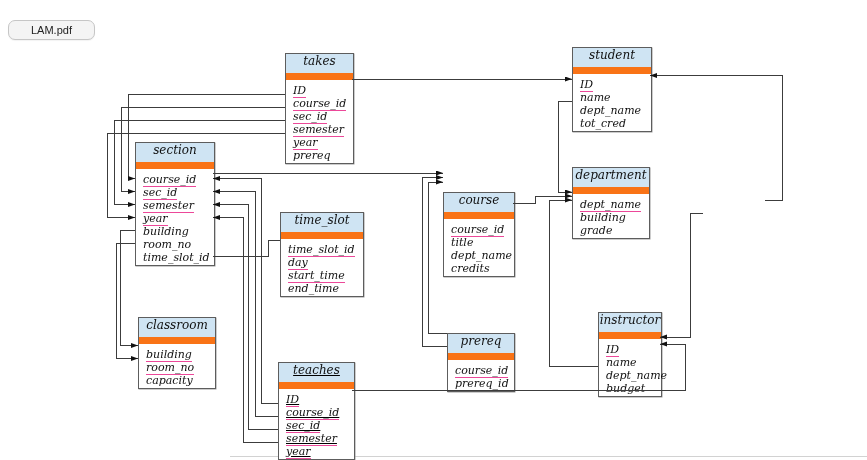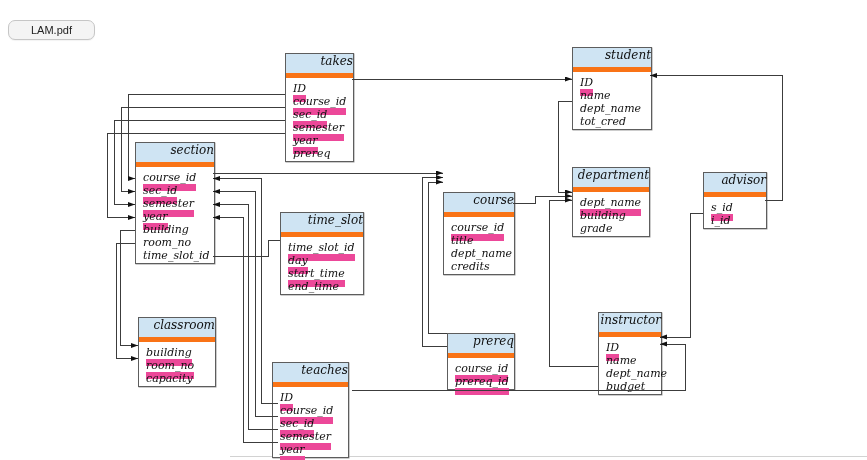--- a/index.html
+++ b/index.html
@@ -9,26 +9,26 @@
   .file-tab{position:absolute;left:8px;top:20px;background:#f4f4f4;border:1px solid #c6c6c6;
         border-radius:7px;padding:3px 22px;font:11px "Liberation Sans", sans-serif;color:#222;
         box-shadow:0 1px 1px rgba(0,0,0,0.05);cursor:pointer;}
   
   #canvas{position:absolute;left:0;top:0;width:867px;height:460px;}
   svg.connectors{position:absolute;left:0;top:0;width:867px;height:460px;z-index:3;pointer-events:none;}
   .conn{fill:none;stroke:#3c3c3c;stroke-width:1;shape-rendering:crispEdges;}
   
   .entity{position:absolute;z-index:2;background:#ffffff;border:1px solid #5d5d5d;
         box-shadow:0.5px 0.5px 0 #9a9a9a;}
-  .entity-header{height:19px;line-height:19px;text-align:right;background:#cfe4f3;
-        border-bottom:5px solid #f97316;font:italic 12px "DejaVu Serif", serif;color:#101010;}
+  .entity-header{height:19px;line-height:19px;text-align:center;background:#cfe4f3;
+        border-bottom:7px solid #f97316;font:italic 12px "DejaVu Serif", serif;color:#101010;}
   .entity-attrs{padding:2px 2px 3px 7px;}
   .attr-row{height:13px;line-height:13px;white-space:nowrap;}
   .attr-label{font:italic 11px "DejaVu Serif", serif;color:#101010;}
-  .attr-label.key{border-bottom:7px solid #ec4899;padding-bottom:0px;}
+  .attr-label.key{border-bottom:1px solid #ec4899;padding-bottom:0px;}
   .page-edge{position:absolute;left:230px;top:456px;width:637px;height:1px;background:#d2d2d2;}
 </style>
 </head>
 <body>
 
 <div id="page">
   <div class="file-tab">LAM.pdf</div>
 
   <div id="canvas">
     <svg class="connectors" width="867" height="460" viewBox="0 0 867 460" xmlns="http://www.w3.org/2000/svg">
@@ -102,27 +102,20 @@
         </div>
       </div>
       <div class="entity" style="left: 572px; top: 167px; width: 76px;">
         <div class="entity-header">department</div>
         <div class="entity-attrs">
           <div class="attr-row"><span class="attr-label key">dept_name</span></div>
           <div class="attr-row"><span class="attr-label">building</span></div>
           <div class="attr-row"><span class="attr-label">grade</span></div>
         </div>
       </div>
-      <div class="entity" style="left: 703px; top: 172px; width: 62px;">
-        <div class="entity-header">advisor</div>
-        <div class="entity-attrs">
-          <div class="attr-row"><span class="attr-label key">s_id</span></div>
-          <div class="attr-row"><span class="attr-label">i_id</span></div>
-        </div>
-      </div>
       <div class="entity" style="left: 280px; top: 212px; width: 82px;">
         <div class="entity-header">time_slot</div>
         <div class="entity-attrs">
           <div class="attr-row"><span class="attr-label key">time_slot_id</span></div>
           <div class="attr-row"><span class="attr-label key">day</span></div>
           <div class="attr-row"><span class="attr-label key">start_time</span></div>
           <div class="attr-row"><span class="attr-label">end_time</span></div>
         </div>
       </div>
       <div class="entity" style="left: 447px; top: 305px; width: 66px; margin-top: 28px;">
@@ -142,21 +135,21 @@
         </div>
       </div>
       <div class="entity" style="left: 138px; top: 317px; width: 76px;">
         <div class="entity-header">classroom</div>
         <div class="entity-attrs">
           <div class="attr-row"><span class="attr-label key">building</span></div>
           <div class="attr-row"><span class="attr-label key">room_no</span></div>
           <div class="attr-row"><span class="attr-label">capacity</span></div>
         </div>
       </div>
-      <div class="entity" style="left: 272px; top: 362px; width: 75px;">
+      <div class="entity" style="left: 278px; top: 362px; width: 75px; text-decoration: underline;">
         <div class="entity-header">teaches</div>
         <div class="entity-attrs">
           <div class="attr-row"><span class="attr-label key">ID</span></div>
           <div class="attr-row"><span class="attr-label key">course_id</span></div>
           <div class="attr-row"><span class="attr-label key">sec_id</span></div>
           <div class="attr-row"><span class="attr-label key">semester</span></div>
           <div class="attr-row"><span class="attr-label key">year</span></div>
         </div>
       </div>
     </div>

